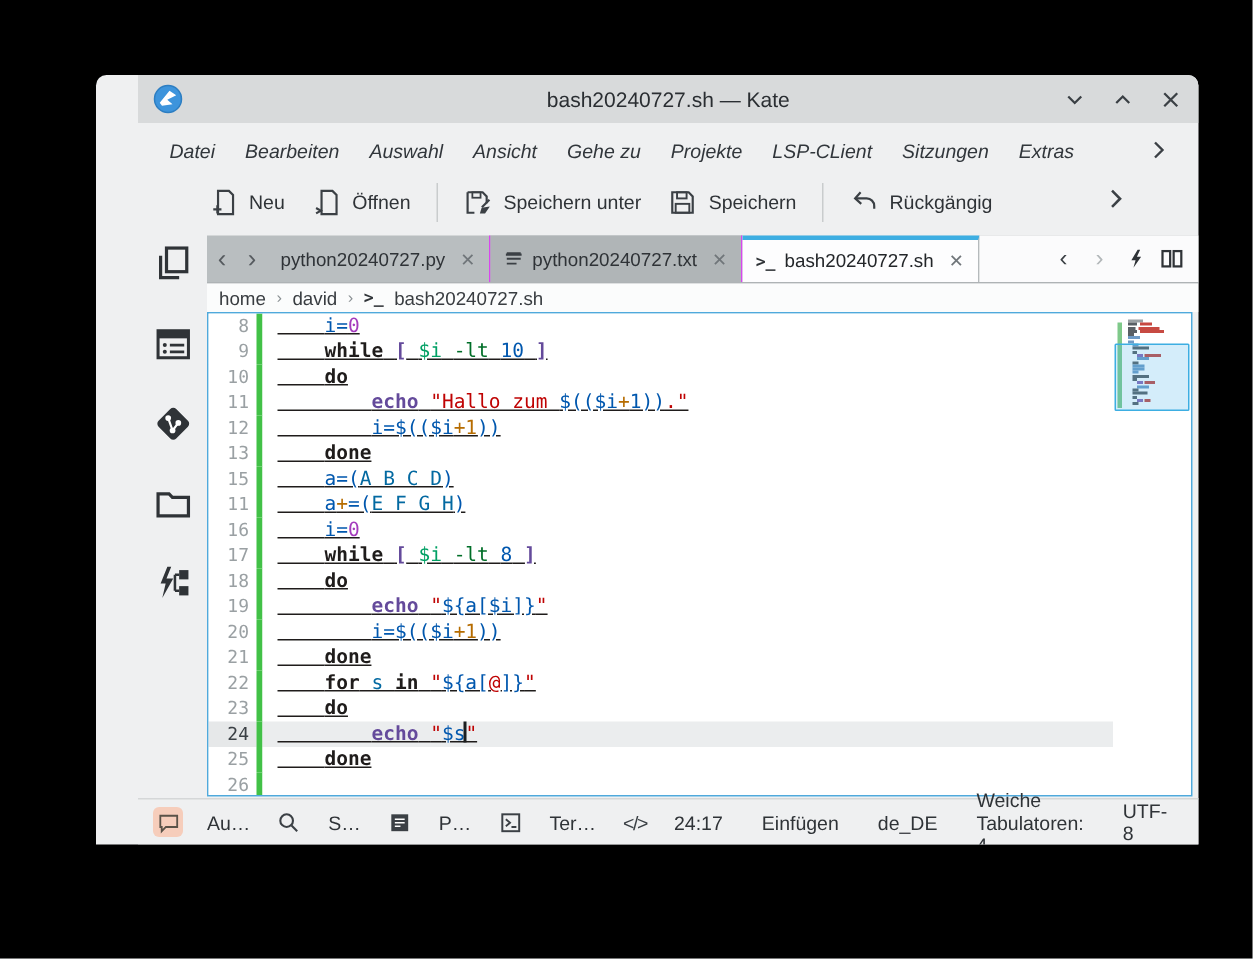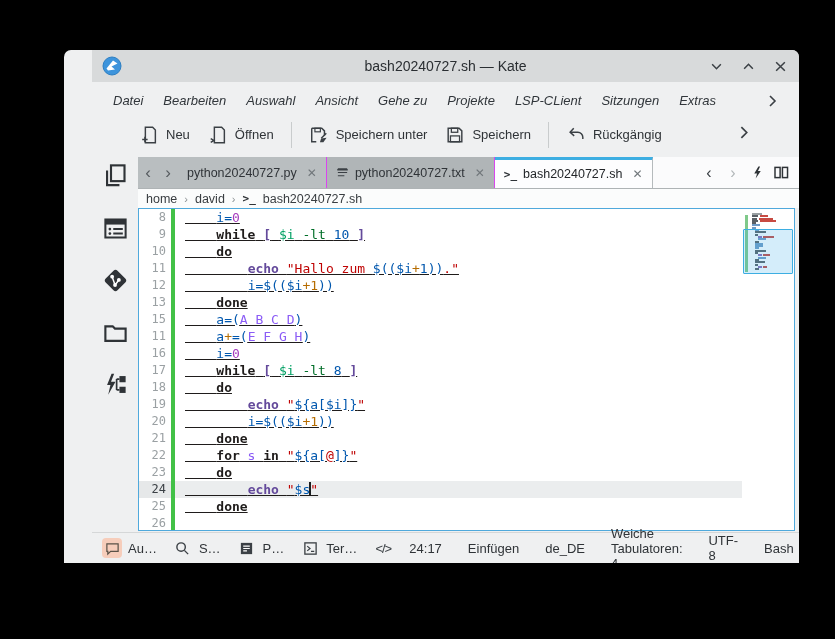--- a/index.html
+++ b/index.html
@@ -45,35 +45,35 @@
   .bc-sep{color:#8a9093;font-size:11px;}
   
   .editor{height:321px;margin-right:4px;border:1px solid #4fa9dc;background:#fff;display:flex;flex:none;overflow:hidden;}
   .code-rows{flex:1;display:flex;flex-direction:column;font-family:"DejaVu Sans Mono",monospace;min-width:0;}
   .crow{display:flex;height:17px;line-height:17px;flex:none;}
   .lnum{width:27px;text-align:right;padding-right:5px;font-size:12px;color:#9aa0a3;background:#fff;flex:none;}
   .gbar{width:4px;background:#42c147;flex:none;}
   .ctext{flex:1;padding-left:10px;font-size:13px;white-space:pre;background:#fff;color:#1f1c1b;text-decoration:underline;}
   .crow.cur .lnum{background:#e6e8e9;color:#3b4045;}
   .crow.cur .ctext{background:#ebedee;}
-  .tk-n{color:#8b5cf6;} .tk-kw{color:#1f1c1b;font-weight:bold;} .tk-bi{color:#644a9b;font-weight:bold;}
+  .tk-n{color:#0369a1;} .tk-kw{color:#1f1c1b;font-weight:bold;} .tk-bi{color:#644a9b;font-weight:bold;}
   .tk-str{color:#bf0303;} .tk-var{color:#0057ae;} .tk-num{color:#0057ae;} .tk-val{color:#a43bbd;}
   .tk-op{color:#b66c00;} .tk-vgr{color:#00a064;} .tk-opt{color:#006e28;}
   .caret{display:inline-block;width:2px;height:14px;background:#1b1e20;vertical-align:-2px;margin:0 -1px;}
   
   .minimap{width:52px;flex:none;position:relative;background:#fff;padding-top:4px;}
   .mgreen{position:absolute;left:3px;top:6px;width:3px;height:57px;background:#7fc98a;}
   .mrow{position:relative;height:2px;margin:0 0 0.3px 8px;}
   .mk{position:absolute;top:0;height:2px;}
   .mk-gray{background:#9aa0a3;} .mk-dark{background:#5a6065;} .mk-red{background:#c74a42;}
   .mk-blue{background:#6f9bc6;} .mk-purple{background:#8a6bb8;}
   .mview{position:absolute;left:1px;right:1px;top:20px;height:43px;border:1.5px solid #3daee2;background:rgba(61,174,233,0.22);border-radius:1px;}
   
   .statusbar{height:30px;border-top:1px solid #d5d7d8;display:flex;align-items:center;padding:0 10px;font-size:13px;color:#2f3337;flex:none;background:#eff0f1;}
-  .sb-btn{display:flex;align-items:center;gap:6px;margin-right:16px;}
+  .sb-btn{display:flex;align-items:center;gap:16px;margin-right:16px;}
   .sb-ico{width:20px;height:20px;display:flex;align-items:center;justify-content:center;position:relative;}
   .sb-ico.hl{background:#f6cdbb;border-radius:4px;}
   .sb-right{margin-left:auto;display:flex;align-items:center;gap:26px;padding-right:4px;}
   .code-glyph{font-size:13px;color:#3b4045;letter-spacing:-1px;}
 </style>
 </head>
 <body>
 
 <div class="window">
 

